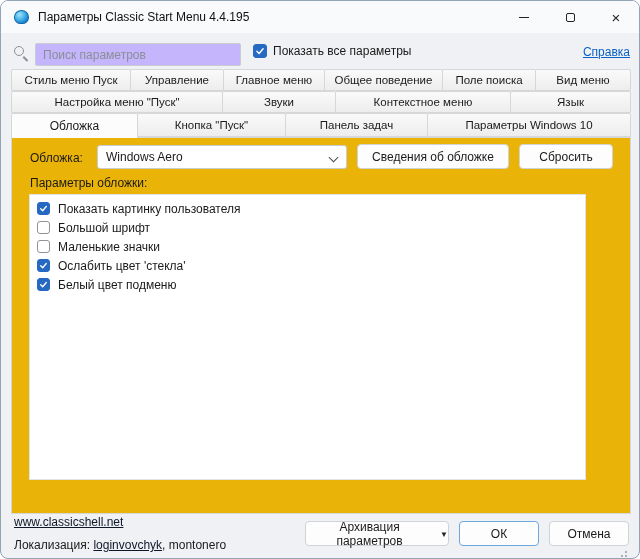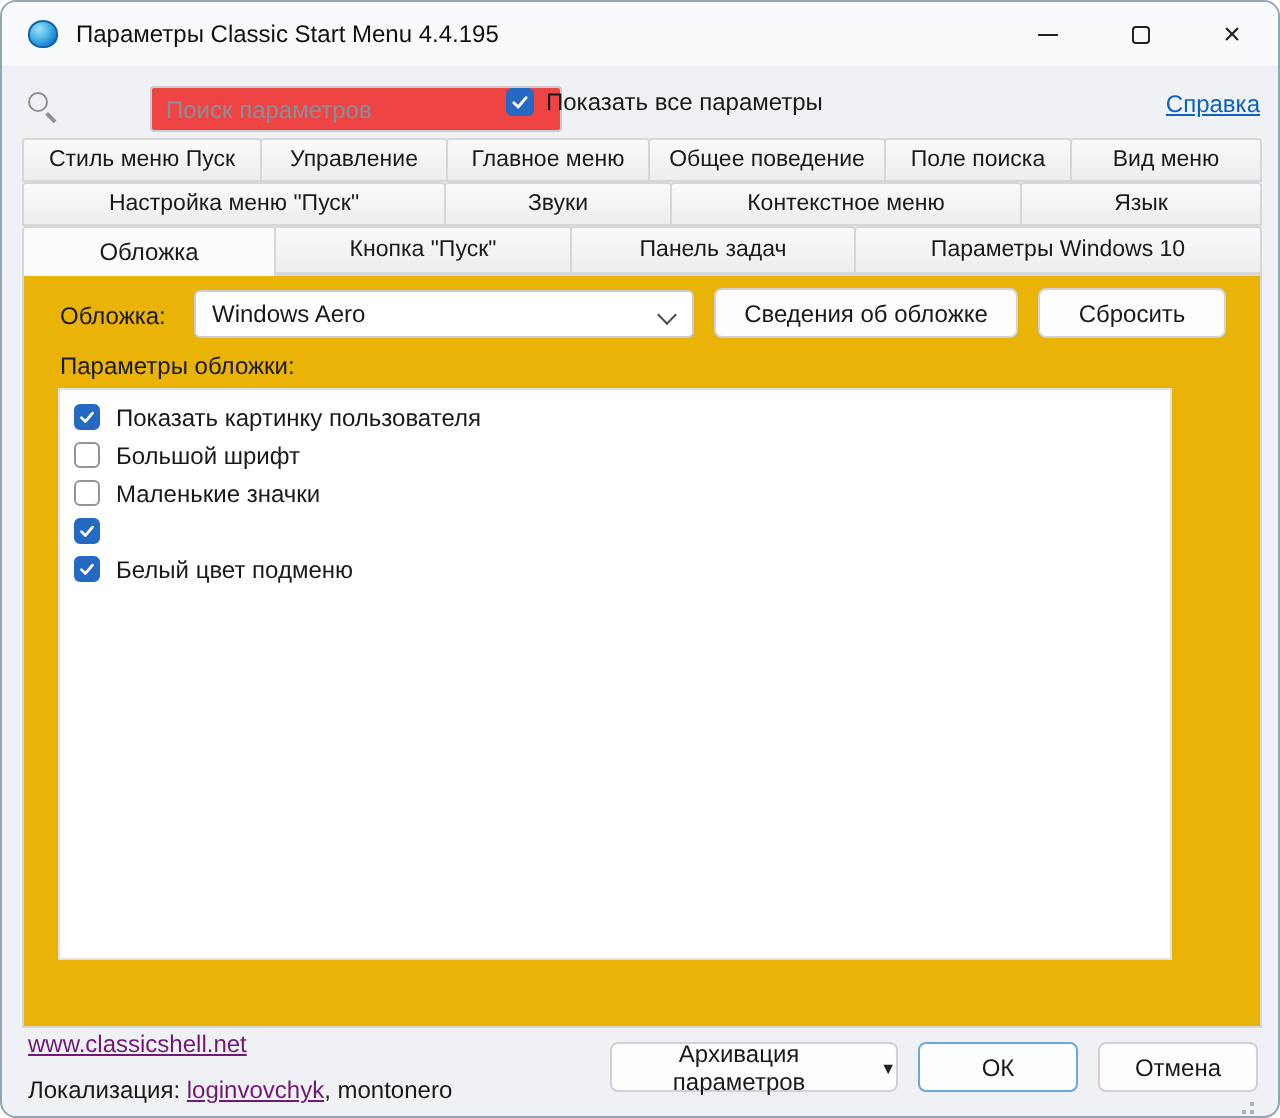--- a/index.html
+++ b/index.html
@@ -18,29 +18,29 @@
   .win-controls{position:absolute; right:0; top:0; height:32px; display:flex;}
   .win-btn{width:46px; height:32px; display:flex; align-items:center; justify-content:center; color:#222;}
   .glyph-min{width:10px; height:1px; background:#222;}
   .glyph-max{width:9px; height:9px; border:1.2px solid #222; border-radius:2px;}
   .glyph-close{font-size:15px; line-height:1; color:#222;}
   
   .toolbar{position:absolute; left:0; top:32px; width:100%; height:36px;}
   .search-icon{position:absolute; left:13px; top:13px; width:10px; height:10px; border:1.6px solid #8d9097; border-radius:50%;}
   .search-icon::after{content:""; position:absolute; left:9px; top:9px; width:6px; height:1.7px; background:#8d9097; transform:rotate(45deg); transform-origin:0 0;}
   .search-input{position:absolute; left:34px; top:10px; width:206px; height:23px; border:1px solid #c9cdd2; border-radius:2px;
-    background:#ef4444; font-family:"Liberation Sans",sans-serif; font-size:12px; padding:0 7px; color:#222; outline:none;margin-left:40px;}
+    background:#c4b5fd; font-family:"Liberation Sans",sans-serif; font-size:12px; padding:0 7px; color:#222; outline:none;}
   .search-input::placeholder{color:#8a8f96;}
   .chk{width:14px; height:14px; border:1px solid #8f949a; border-radius:3px; background:#fff; display:inline-flex; align-items:center; justify-content:center; flex:none;}
   .chk.checked{background:#2569c3; border-color:#2569c3;}
   .chk svg{display:none;}
   .chk.checked svg{display:block;}
   .showall{position:absolute; left:252px; top:11px; display:flex; align-items:center; gap:6px; font-size:12px; cursor:default;}
   .help-link{position:absolute; right:9px; top:12px; font-size:12px; color:#0b62c4; text-decoration:underline;}
-  a{color:#701a75;}
+  a{color:#0f172a;}
   
   .tabrow{position:absolute; left:10px; width:620px; display:flex;}
   .tabrow1{top:68px; height:22px;}
   .tabrow2{top:90px; height:22px;}
   .tabrow3{top:112px; height:24px;}
   .tab{height:100%; display:flex; align-items:center; justify-content:center; font-size:11.5px; white-space:nowrap;
     background:linear-gradient(#fafafa,#ededee); border:1px solid #d5d7d9; border-radius:2px 2px 0 0; margin-left:-1px; overflow:hidden;}
   .tab:first-child{margin-left:0;}
   .tab.active{background:#fcfcfd; border-bottom:none; z-index:3; height:25px; font-size:12px;}
   
@@ -186,20 +186,21 @@
           
         </span>
         <span>Маленькие значки</span>
       </div>
       <div class="opt-row">
         <span class="chk checked">
           <svg width="9" height="9" viewBox="0 0 12 12">
               <path d="M2.3 6.4l2.6 2.6 4.8-5.6" stroke="#fff" stroke-width="1.8" fill="none" stroke-linecap="round" stroke-linejoin="round"></path>
             </svg>
         </span>
+        <span>Ослабить цвет 'стекла'</span>
       </div>
       <div class="opt-row">
         <span class="chk checked">
           <svg width="9" height="9" viewBox="0 0 12 12">
               <path d="M2.3 6.4l2.6 2.6 4.8-5.6" stroke="#fff" stroke-width="1.8" fill="none" stroke-linecap="round" stroke-linejoin="round"></path>
             </svg>
         </span>
         <span>Белый цвет подменю</span>
       </div>
     </div>

